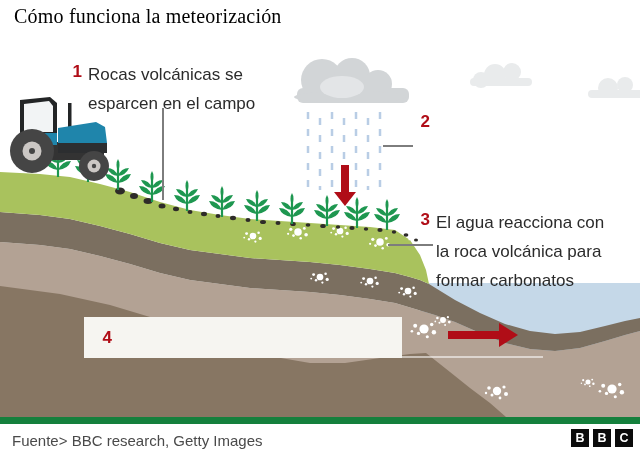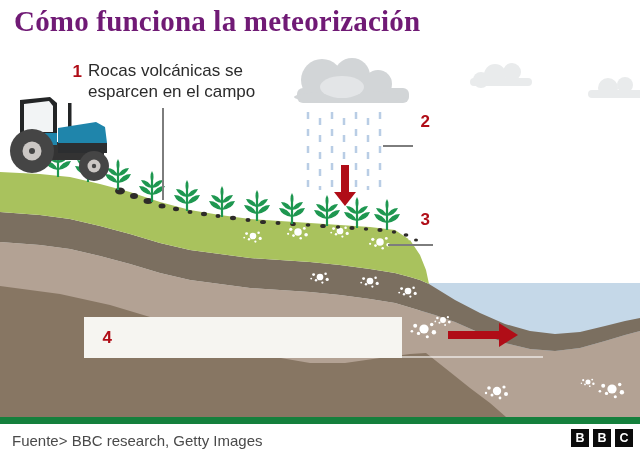--- a/index.html
+++ b/index.html
@@ -1,24 +1,24 @@
 <!DOCTYPE html>
 <html><head>
 <meta charset="utf-8">
 <style>
   html,body{margin:0;padding:0;background:#fff;}
   .stage{position:relative;width:640px;height:449px;background:#fff;overflow:hidden;
          font-family:"Liberation Sans",sans-serif;}
   .title{position:absolute;left:14px;top:5px;font-family:"Liberation Serif",serif;
-         font-weight:bold;font-size:29px;color:#701a75;letter-spacing:.2px;}
+         font-weight:normal;font-size:20px;color:#000000;letter-spacing:.2px;}
   svg.scene{position:absolute;left:0;top:0;}
   .ann{position:absolute;display:flex;align-items:flex-start;}
   .ann-num{font-weight:bold;font-size:17px;color:#b00d17;width:16px;text-align:right;
            margin-right:6px;line-height:23px;flex:0 0 auto;}
-  .ann-text{font-size:17px;color:#2b2b2b;line-height:21px;white-space:pre-line;}
+  .ann-text{font-size:17px;color:#2b2b2b;line-height:29px;white-space:pre-line;}
   .ann1{left:66px;top:60px;}
   .ann2{left:414px;top:110px;}
   .ann3{left:414px;top:208px;}
   .box4{left:84px;top:317px;width:318px;background:#f6f5f1;padding:9px 12px;box-sizing:border-box;}
   .footer{position:absolute;left:0;top:417px;width:640px;height:32px;background:#fff;
           border-top:7px solid #15803d;display:flex;align-items:center;}
   .source{font-size:15px;color:#4a4a4a;margin-left:12px;}
   .bbc{position:absolute;right:7px;top:5px;display:flex;gap:4px;}
   .bbc .sq{width:18px;height:18px;background:#0b0b0b;color:#fff;font-weight:bold;
            font-size:12.5px;display:flex;align-items:center;justify-content:center;}
@@ -195,20 +195,23 @@
     <span class="ann-text">Rocas volcánicas se
 esparcen en el campo</span>
   </div>
 
   <div class="ann ann2">
     <span class="ann-num">2</span>
   </div>
 
   <div class="ann ann3">
     <span class="ann-num">3</span>
+    <span class="ann-text">El agua reacciona con
+la roca volcánica para
+formar carbonatos</span>
   </div>
 
   <div class="ann box4">
     <span class="ann-num">4</span>
   </div>
 
   <div class="footer">
     <span class="source">Fuente&gt; BBC research, Getty Images</span>
     <span class="bbc">
       <span class="sq">B</span>

